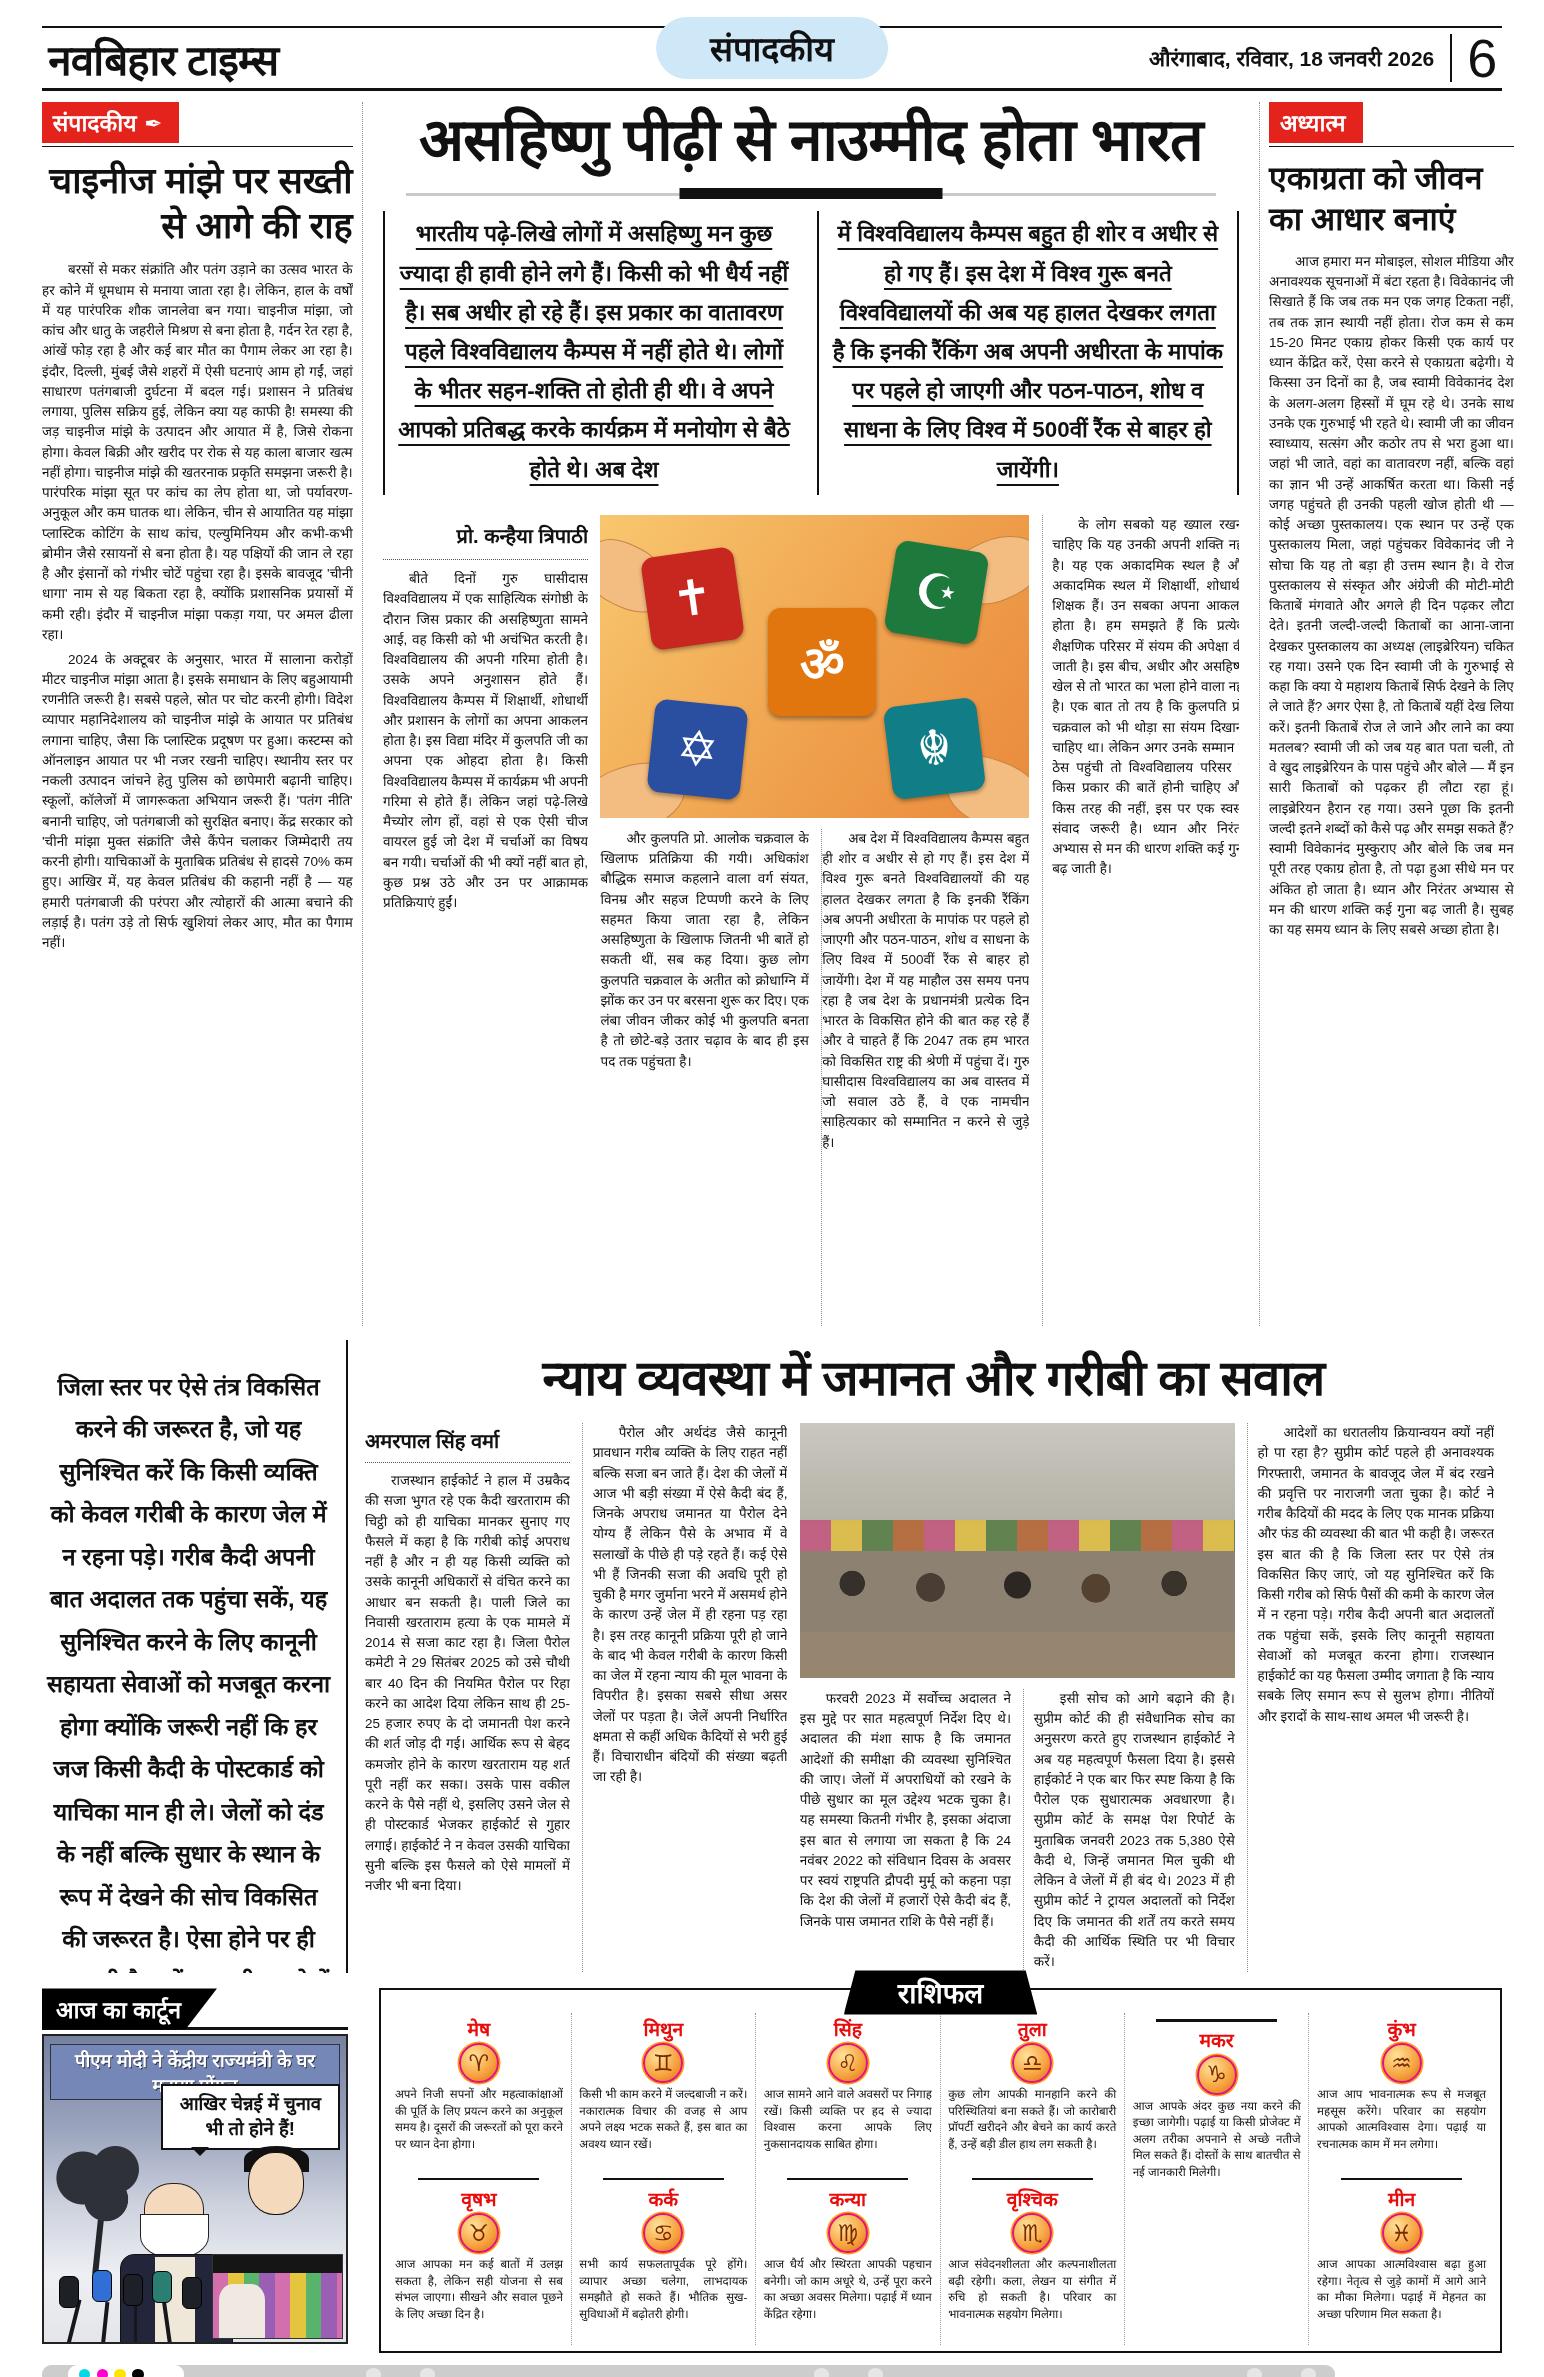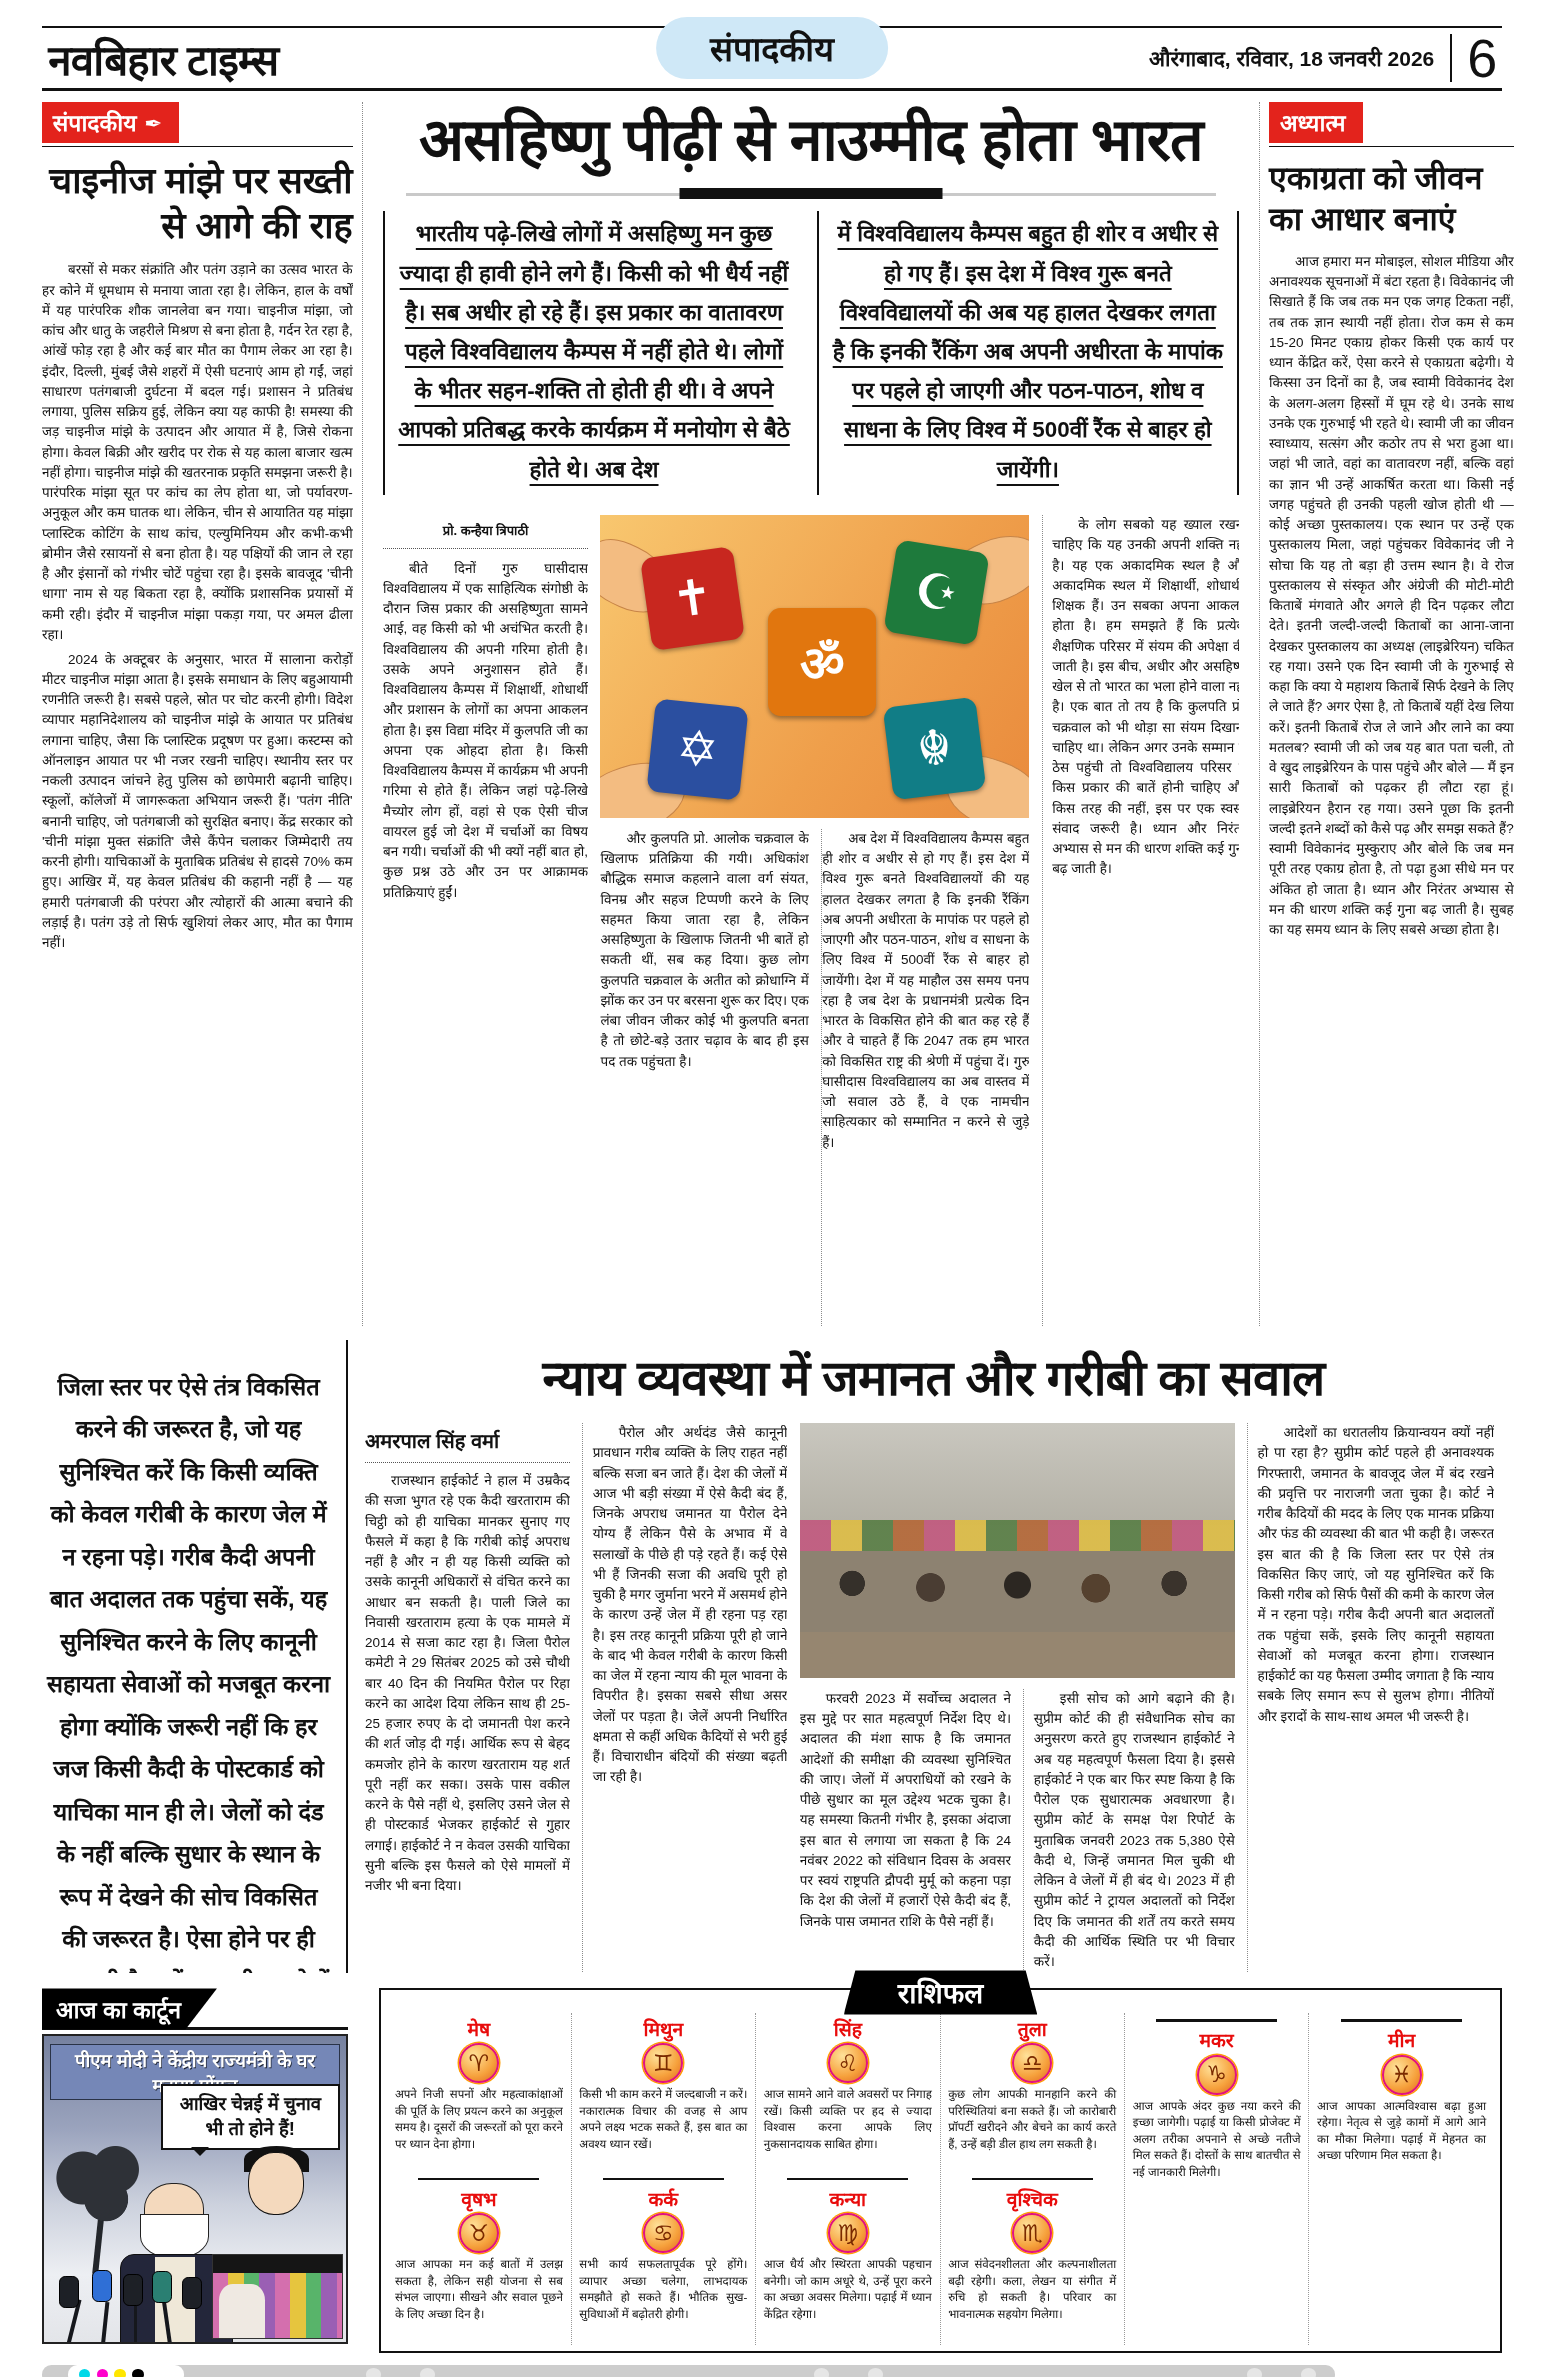--- a/index.html
+++ b/index.html
@@ -37,21 +37,21 @@
   .ed-body { height:1050px; overflow:hidden; }
 
   .center-col { padding:0 7.7px; }
   .main-head { font-size:59px; font-weight:800; text-align:center; letter-spacing:-0.8px; line-height:1.1; padding-top:6.2px; }
   .head-rule { position:relative; height:3.1px; background:#c9c9c9; margin:20px 23px 15.4px; }
   .head-rule .bar { position:absolute; left:50%; top:-4.6px; transform:translateX(-50%); width:263px; height:10.8px; background:#111; }
   .intro-grid { display:grid; grid-template-columns:1fr 1fr; column-gap:18.5px; border-right:2.3px solid #111; padding-right:4.6px; }
   .intro { border-left:2.3px solid #111; padding:3.1px 7.7px 6.2px 12.4px; font-size:22.4px; font-weight:700;
            line-height:1.75; text-align:center; text-decoration:underline; text-decoration-thickness:1.5px; text-underline-offset:7px; }
   .cb { display:grid; grid-template-columns:205px 429px 205px; column-gap:12.4px; margin-top:20px; height:853px; overflow:hidden; }
-  .byline { text-align:center; font-size:13px; font-weight:800; padding:6.2px 0 7.7px;
+  .byline { text-align:right; font-size:20px; font-weight:800; padding:6.2px 0 7.7px;
             border-bottom:1.5px dotted #555; margin-bottom:9.3px; }
   .cb-col { overflow:hidden; }
   .mid-wrap { display:flex; flex-direction:column; overflow:hidden; }
   .mid-cols { display:grid; grid-template-columns:1fr 1fr; column-gap:12.4px; margin-top:10.8px; flex:1; overflow:hidden; }
 
   
   .puzzle { height:303px; position:relative; background:linear-gradient(125deg,#f8c76f,#ef9f4b 60%,#e98a3c); overflow:hidden; }
   .hand { position:absolute; background:#f3bc81; border:1.5px solid #c78447; border-radius:40% 60% 50% 50%; }
   .piece { position:absolute; width:93px; height:93px; border-radius:12.4px; display:flex; align-items:center;
            justify-content:center; color:#fff; font-size:49px; font-weight:800; box-shadow:0 2.3px 4.6px rgba(0,0,0,.35); }
@@ -363,20 +363,25 @@
         <div class="sign-cell">
           <div class="sign-div"></div>
           <div class="sign">
             <div class="sign-name">मकर</div>
             <div class="sign-icon">♑</div>
             <div class="sign-text">आज आपके अंदर कुछ नया करने की इच्छा जागेगी। पढ़ाई या किसी प्रोजेक्ट में अलग तरीका अपनाने से अच्छे नतीजे मिल सकते हैं। दोस्तों के साथ बातचीत से नई जानकारी मिलेगी।</div>
           </div>
         </div>
 
         <div class="sign-cell">
+          <div class="sign">
+            <div class="sign-name">कुंभ</div>
+            <div class="sign-icon">♒</div>
+            <div class="sign-text">आज आप भावनात्मक रूप से मजबूत महसूस करेंगे। परिवार का सहयोग आपको आत्मविश्वास देगा। पढ़ाई या रचनात्मक काम में मन लगेगा।</div>
+          </div>
           <div class="sign-div"></div>
           <div class="sign">
             <div class="sign-name">मीन</div>
             <div class="sign-icon">♓</div>
             <div class="sign-text">आज आपका आत्मविश्वास बढ़ा हुआ रहेगा। नेतृत्व से जुड़े कामों में आगे आने का मौका मिलेगा। पढ़ाई में मेहनत का अच्छा परिणाम मिल सकता है।</div>
           </div>
         </div>
 
       </div>
     </div>

